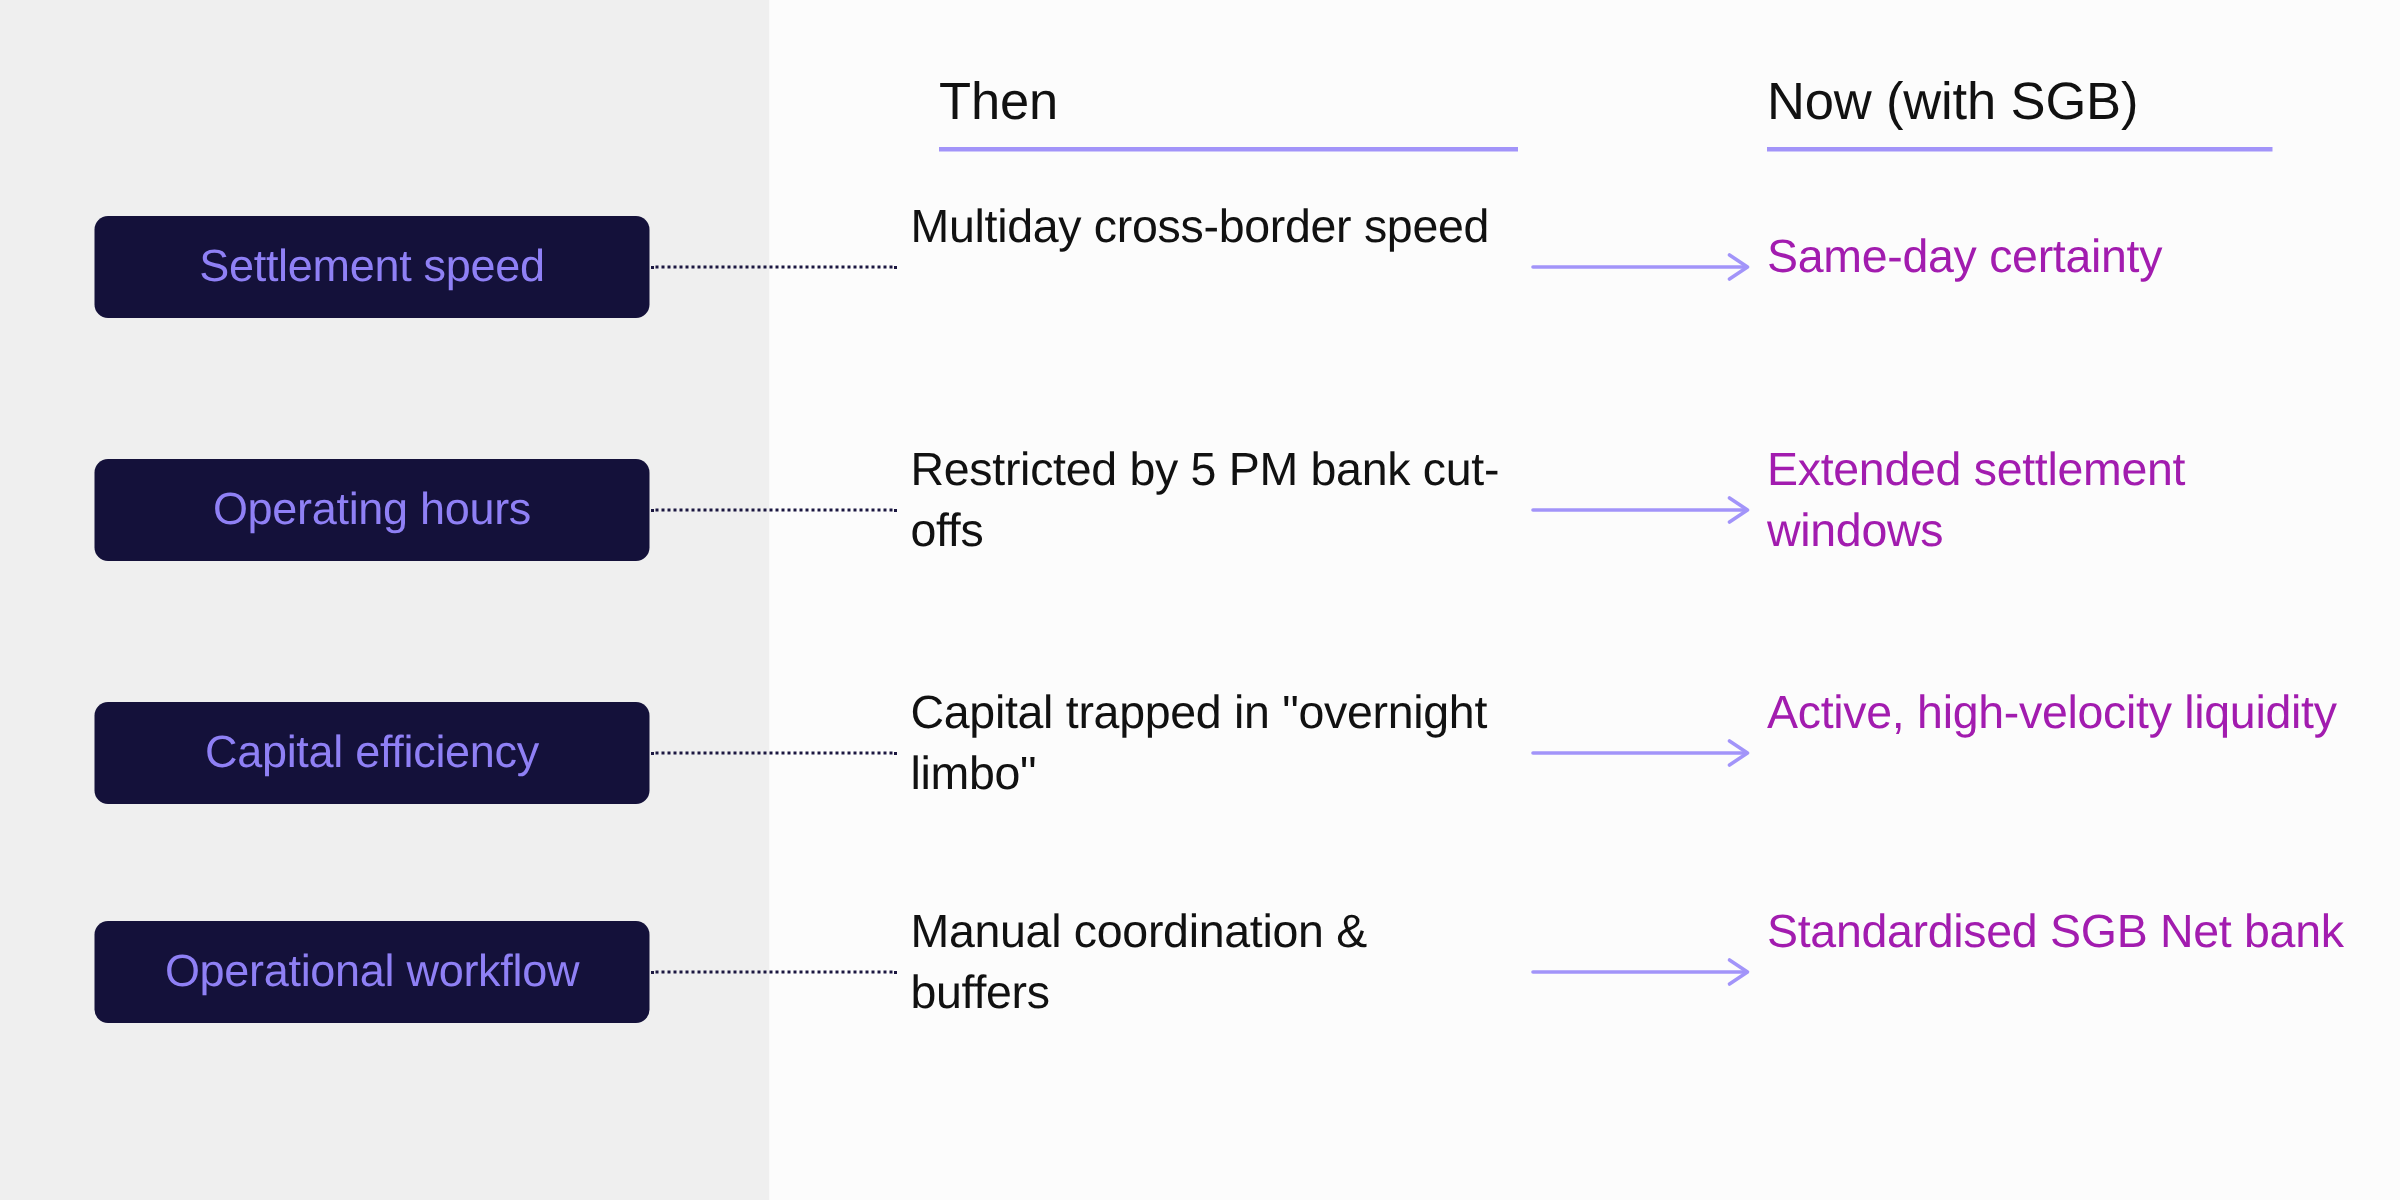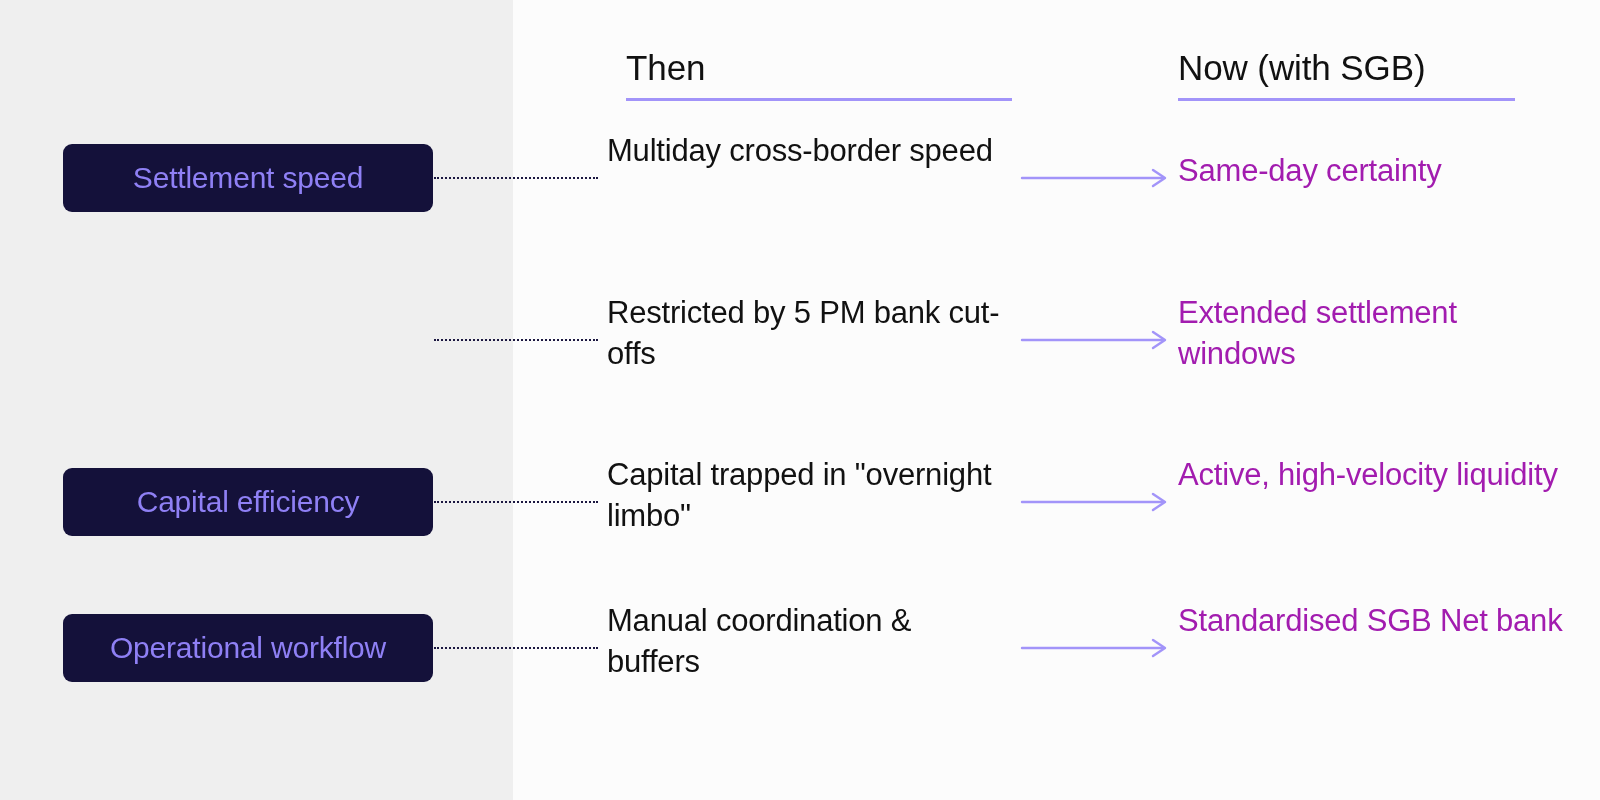--- a/index.html
+++ b/index.html
@@ -174,20 +174,23 @@
     <div class="arrow">
       <svg width="148" height="32" viewBox="0 0 148 32" fill="none" xmlns="http://www.w3.org/2000/svg">
         <path d="M2 16 H143" stroke="#a294f9" stroke-width="2.4" stroke-linecap="round"></path>
         <path d="M133 8 L145 16 L133 24" stroke="#a294f9" stroke-width="2.4" stroke-linecap="round" stroke-linejoin="round" fill="none"></path>
       </svg>
     </div>
     <div class="now-text single">Same-day certainty</div>
   </div>
 
   <div class="row row-2">
+    <div class="pill">
+      <span class="pill-label">Operating hours</span>
+    </div>
     <div class="connector"></div>
     <div class="then-text">Restricted by 5 PM bank cut-offs</div>
     <div class="arrow">
       <svg width="148" height="32" viewBox="0 0 148 32" fill="none" xmlns="http://www.w3.org/2000/svg">
         <path d="M2 16 H143" stroke="#a294f9" stroke-width="2.4" stroke-linecap="round"></path>
         <path d="M133 8 L145 16 L133 24" stroke="#a294f9" stroke-width="2.4" stroke-linecap="round" stroke-linejoin="round" fill="none"></path>
       </svg>
     </div>
     <div class="now-text">Extended settlement windows</div>
   </div>

